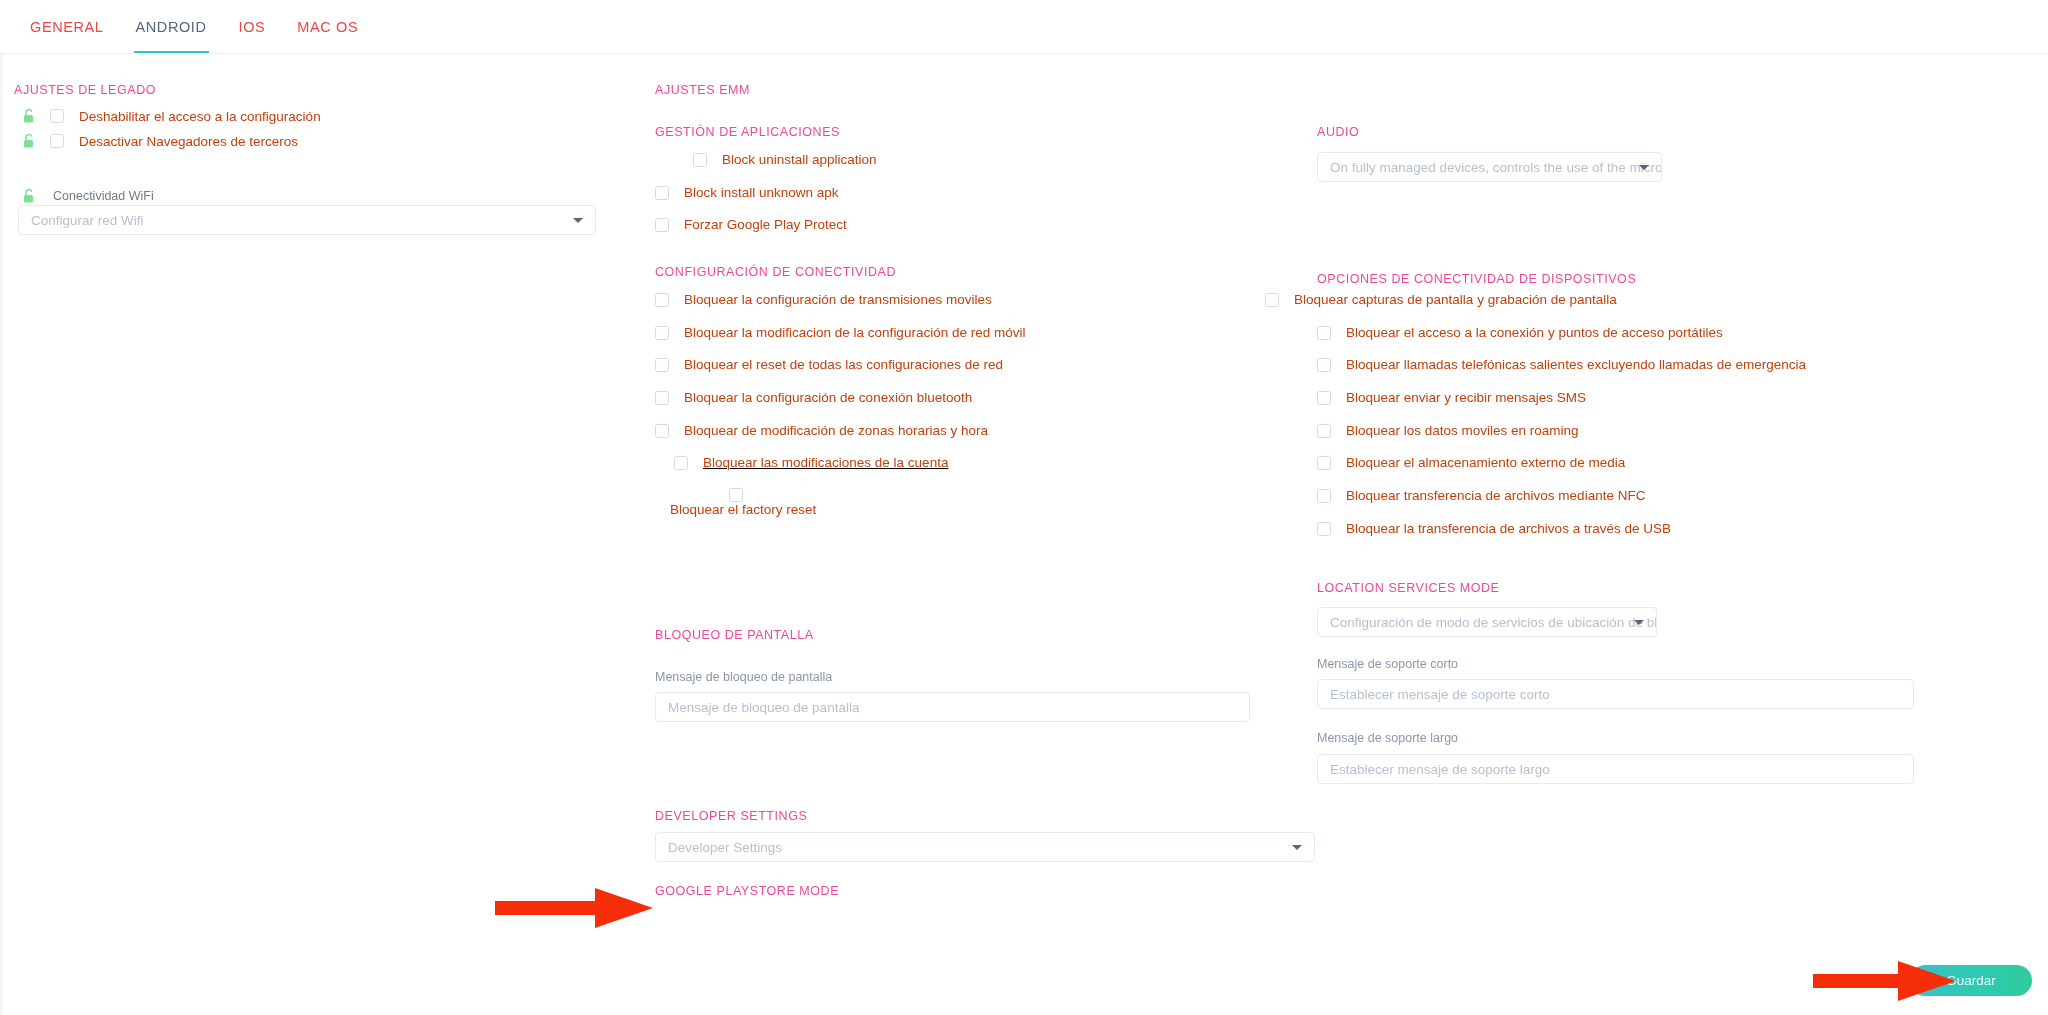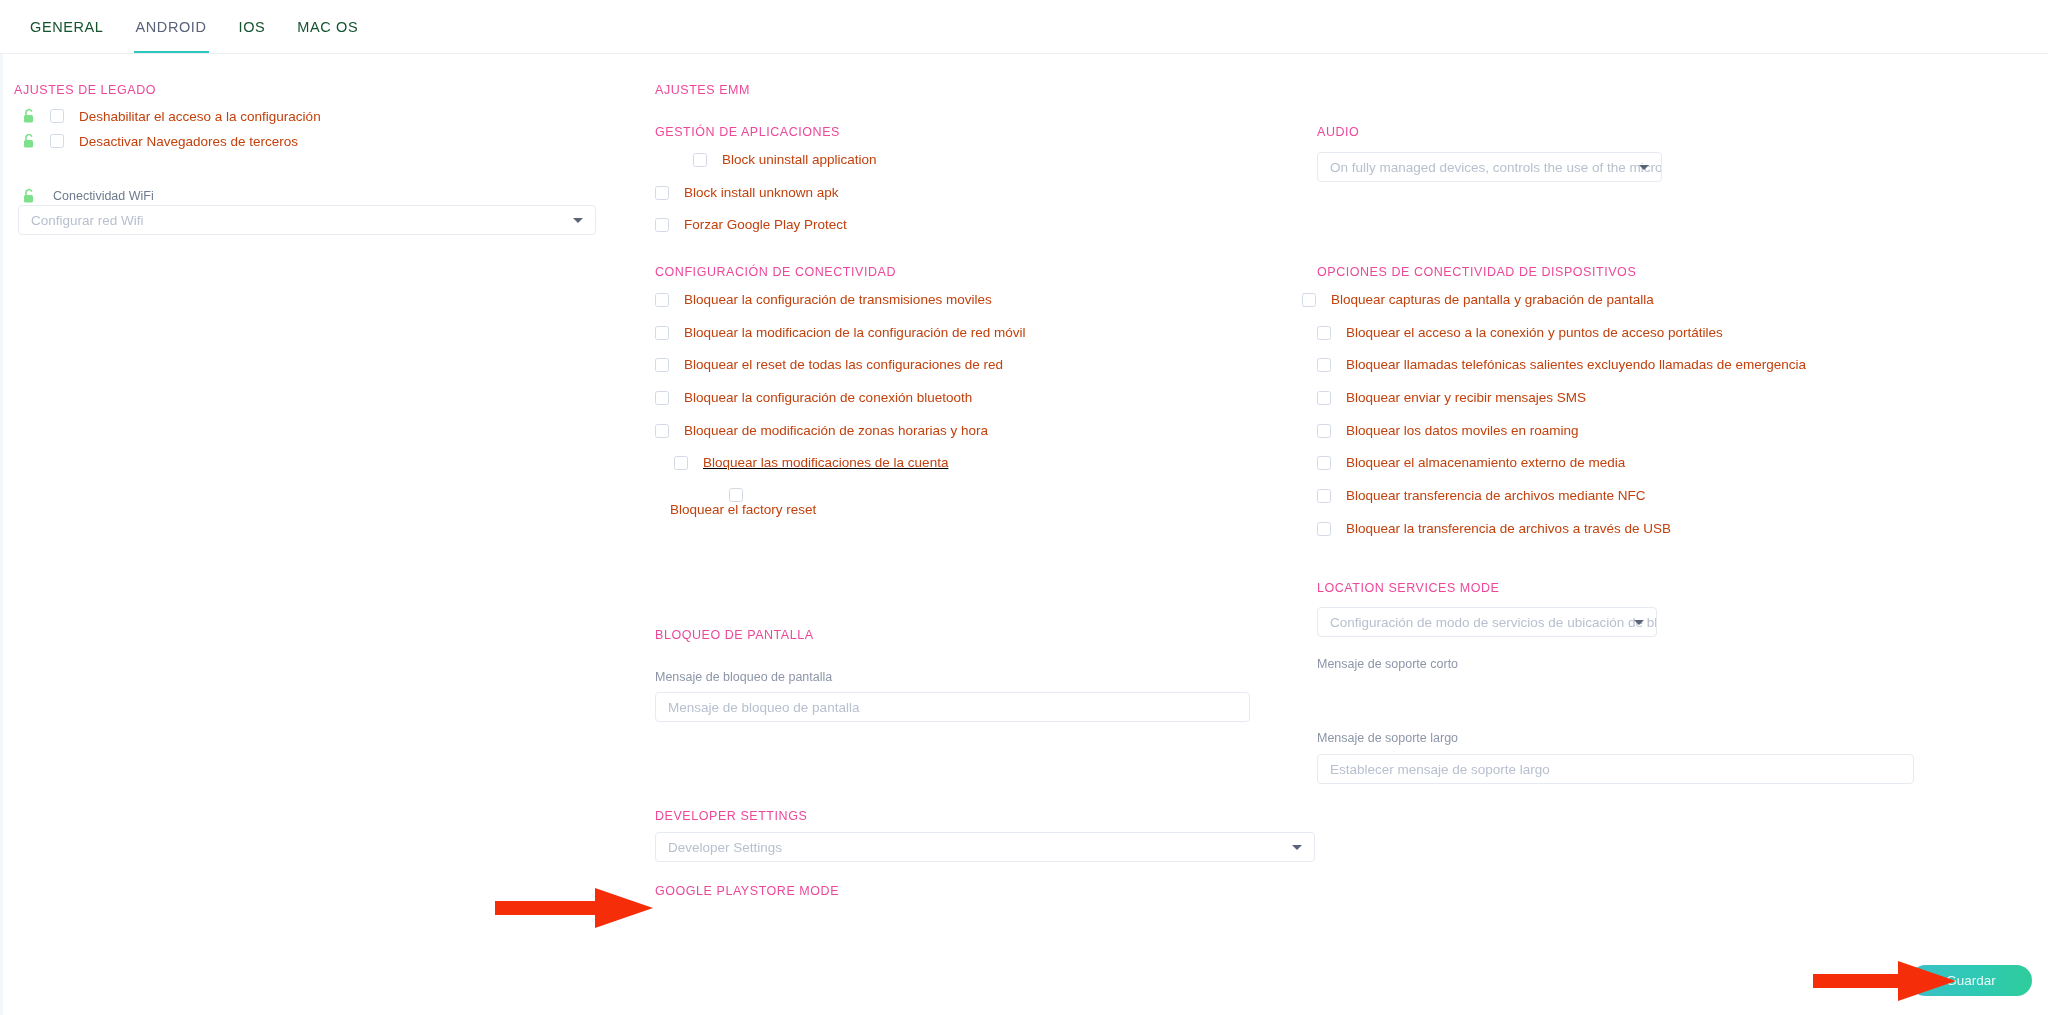--- a/index.html
+++ b/index.html
@@ -23,21 +23,21 @@
     border-bottom: 1px solid #eceff3;
     display: flex; align-items: stretch;
     padding-left: 14px;
   }
   .tab {
     position: relative;
     display: flex; align-items: center;
     padding: 0 16px;
     font-size: 14.5px;
     letter-spacing: 0.6px;
-    color: #14532d;
+    color: #ef4444;
     cursor: pointer;
     user-select: none;
   }
   .tab.active { color: #5a6478; }
   .tab.active::after {
     content: "";
     position: absolute;
     left: 14px; right: 14px; bottom: 0;
     height: 2.5px;
     background: #2ec7c0;
@@ -254,23 +254,23 @@
   </div>
 
   <div class="sec-head" style="position:absolute; left:655px; top:884px;">GOOGLE PLAYSTORE MODE</div>
 
   <div class="sec-head" style="position:absolute; left:1317px; top:125px;">AUDIO</div>
   <div class="ctl" style="left:1317px; top:152px; width:345px;">
     <span>On fully managed devices, controls the use of the microphone</span>
     <span class="caret"></span>
   </div>
 
-  <div class="sec-head" style="position:absolute; left:1317px; top:265px;">OPCIONES DE CONECTIVIDAD DE DISPOSITIVOS</div>
-
-  <div class="cbrow" style="left:1302px; top:292px;">
+  <div class="sec-head" style="position:absolute; left:1317px; top:272px;">OPCIONES DE CONECTIVIDAD DE DISPOSITIVOS</div>
+
+  <div class="cbrow" style="left:1265px; top:292px;">
     <span class="cbox"></span>
     <span class="cblabel">Bloquear capturas de pantalla y grabación de pantalla</span>
   </div>
   <div class="cbrow" style="left:1317px; top:325px;text-align:center;">
     <span class="cbox"></span>
     <span class="cblabel">Bloquear el acceso a la conexión y puntos de acceso portátiles</span>
   </div>
   <div class="cbrow" style="left:1317px; top:357px;">
     <span class="cbox"></span>
     <span class="cblabel">Bloquear llamadas telefónicas salientes excluyendo llamadas de emergencia</span>
@@ -296,20 +296,23 @@
     <span class="cblabel">Bloquear la transferencia de archivos a través de USB</span>
   </div>
 
   <div class="sec-head" style="position:absolute; left:1317px; top:581px;">LOCATION SERVICES MODE</div>
   <div class="ctl" style="left:1317px; top:607px; width:340px;">
     <span>Configuración de modo de servicios de ubicación de bloques</span>
     <span class="caret"></span>
   </div>
 
   <div class="field-label" style="position:absolute; left:1317px; top:657px;">Mensaje de soporte corto</div>
+  <div class="ctl text" style="left:1317px; top:679px; width:597px;">
+    <span>Establecer mensaje de soporte corto</span>
+  </div>
 
   <div class="field-label" style="position:absolute; left:1317px; top:731px;">Mensaje de soporte largo</div>
   <div class="ctl text" style="left:1317px; top:754px; width:597px;">
     <span>Establecer mensaje de soporte largo</span>
   </div>
 
   <button class="save-btn">
     <span>Guardar</span>
   </button>
 

